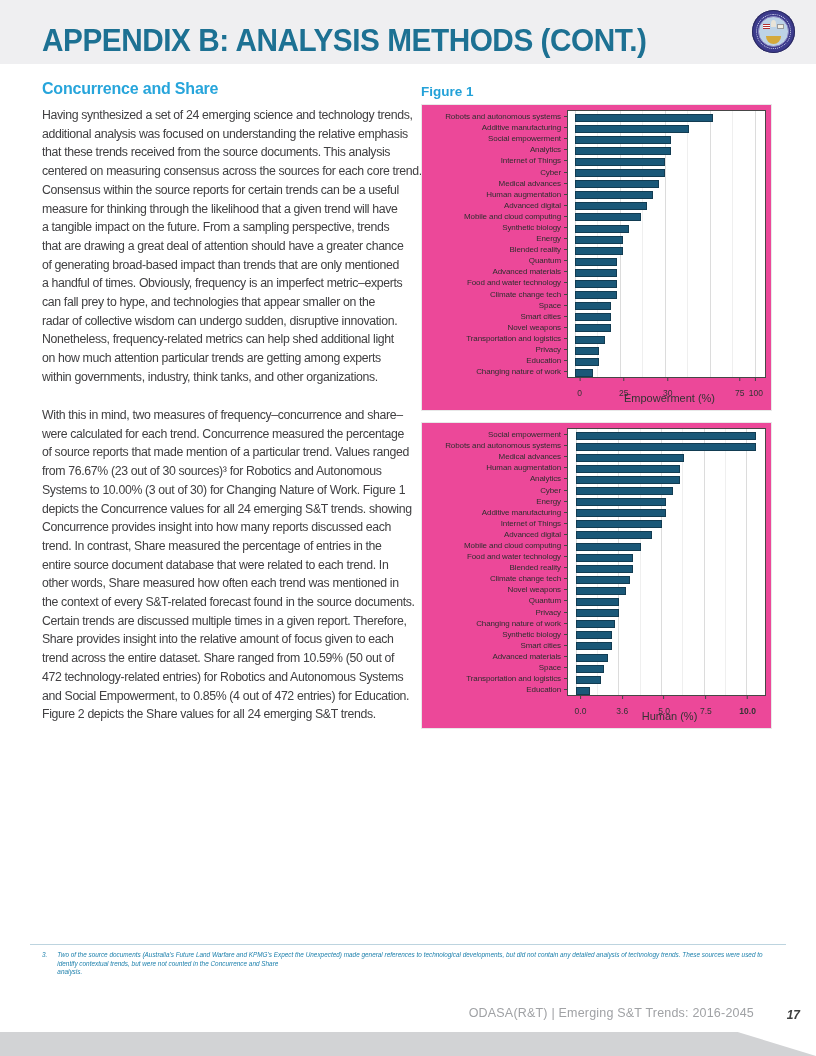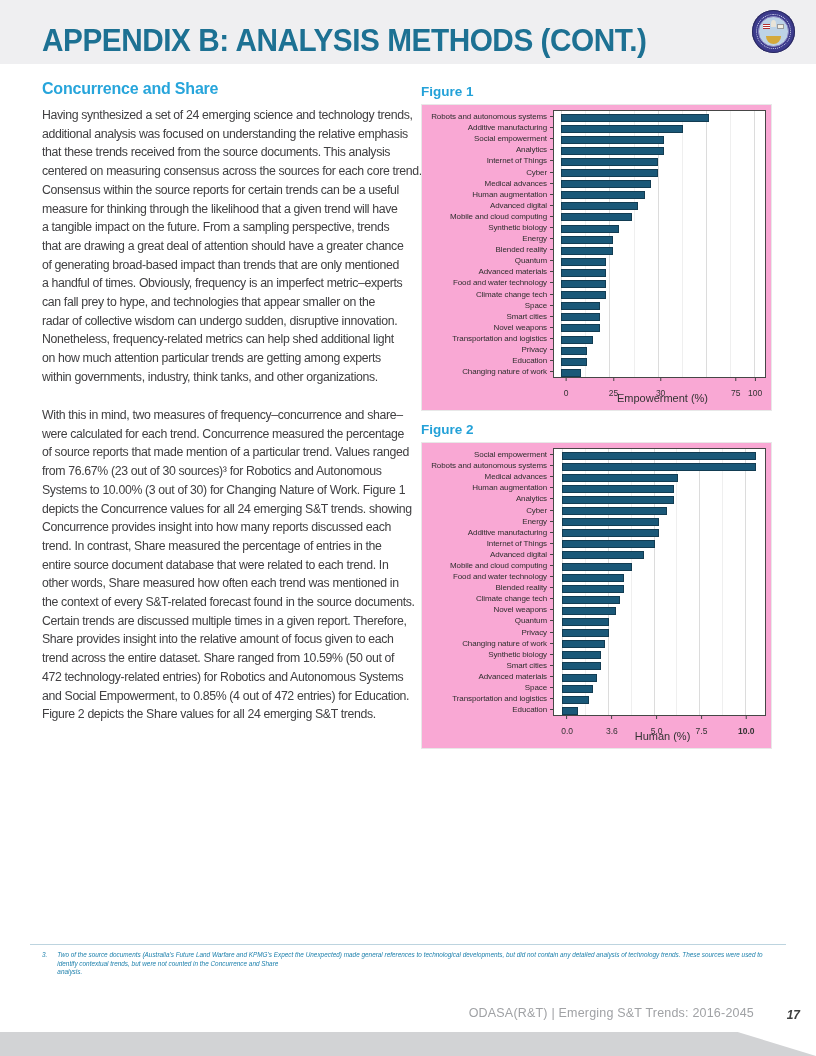--- a/index.html
+++ b/index.html
@@ -31,21 +31,21 @@
   .body-par { position:absolute; left:42px; width:388px; font-size:12.3px; line-height:18.7px;
               letter-spacing:-0.35px; color:#414042; white-space:pre-line; }
   #par1 { top:106px; }
   #par2 { top:406px; }
 
   
   .figure { position:absolute; left:421px; width:351px; }
   #figure-1 { top:84px; }
   #figure-2 { top:422px; }
   .fig-title { text-align:left; font-size:13.5px; font-weight:700; color:#23a1d8; margin-bottom:5px; }
-  .chart-box { background:#f9a8d4; border:1px solid #e8e8e8; padding:5px 5px 6px 1px; }
+  .chart-box { background:#ec4899; border:1px solid #e8e8e8; padding:5px 5px 6px 15px; }
   .chart-row { display:flex; }
   .ylabels { width:130px; padding-top:1px; }
   .ylab { height:11.1px; display:flex; justify-content:flex-end; align-items:center;
           font-size:8px; color:#2e2e2e; letter-spacing:-0.1px; white-space:nowrap; }
   .ydash { display:block; width:3px; height:1px; background:#444; margin-left:3px; }
   .panel { position:relative; flex:1; height:268px; border:1px solid #464646; background:#ffffff; }
   .grid, .bars { position:absolute; inset:0; }
   .gl { position:absolute; top:0; bottom:0; width:1px; }
   .gl.major { background:#dcdcdc; }
   .gl.minor { background:#efefef; }
@@ -267,21 +267,20 @@
           <div class="xtick" style="left: 49.0876%;"><i></i><span>30</span></div>
           <div class="xtick" style="left: 71.8978%; margin-left: 28px;"><i></i><span>75</span></div>
           <div class="xtick" style="left: 94.708%;"><i></i><span>100</span></div>
         </div>
       <div class="xlabel">Empowerment (%)</div>
     </div>
   </div>
 </div>
 
 <div class="figure" id="figure-2">
-  <div class="fig-title">Figure 2</div>
   <div class="chart-box">
     <div class="chart-row">
       <div class="ylabels">
           <div class="ylab">
             <span>Social empowerment</span>
             <i class="ydash"></i>
           </div>
           <div class="ylab">
             <span>Robots and autonomous systems</span>
             <i class="ydash"></i>

